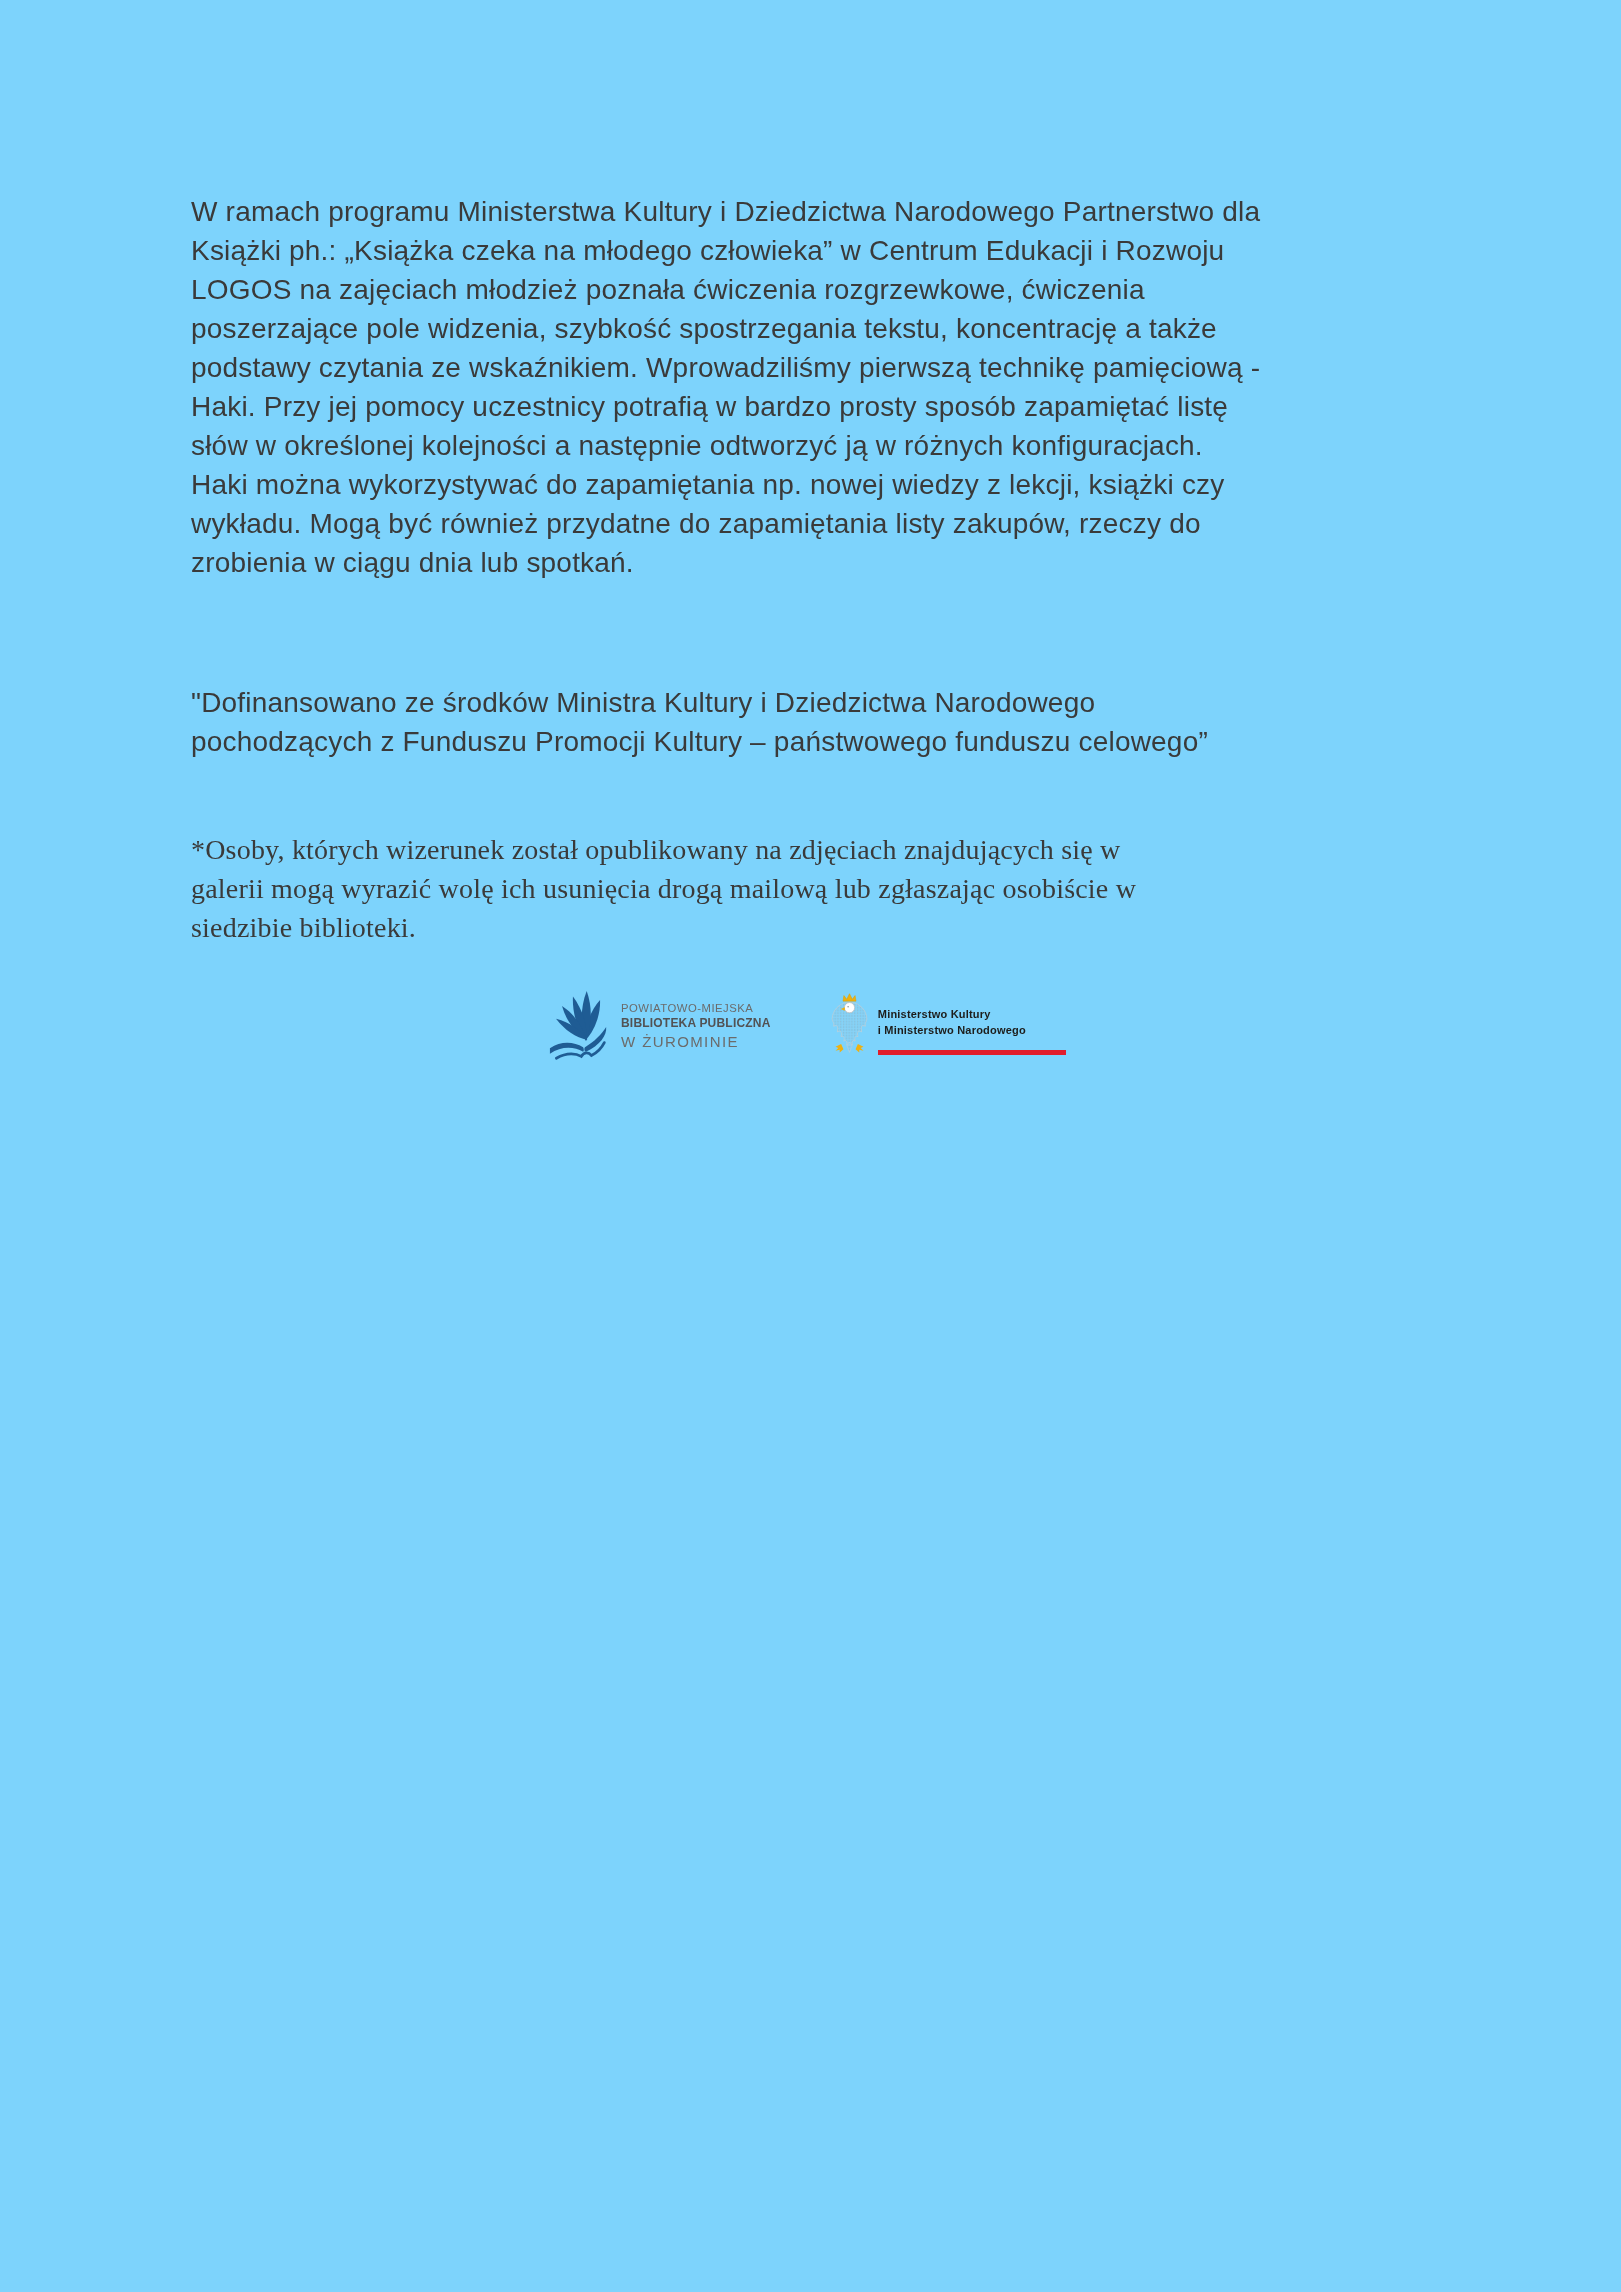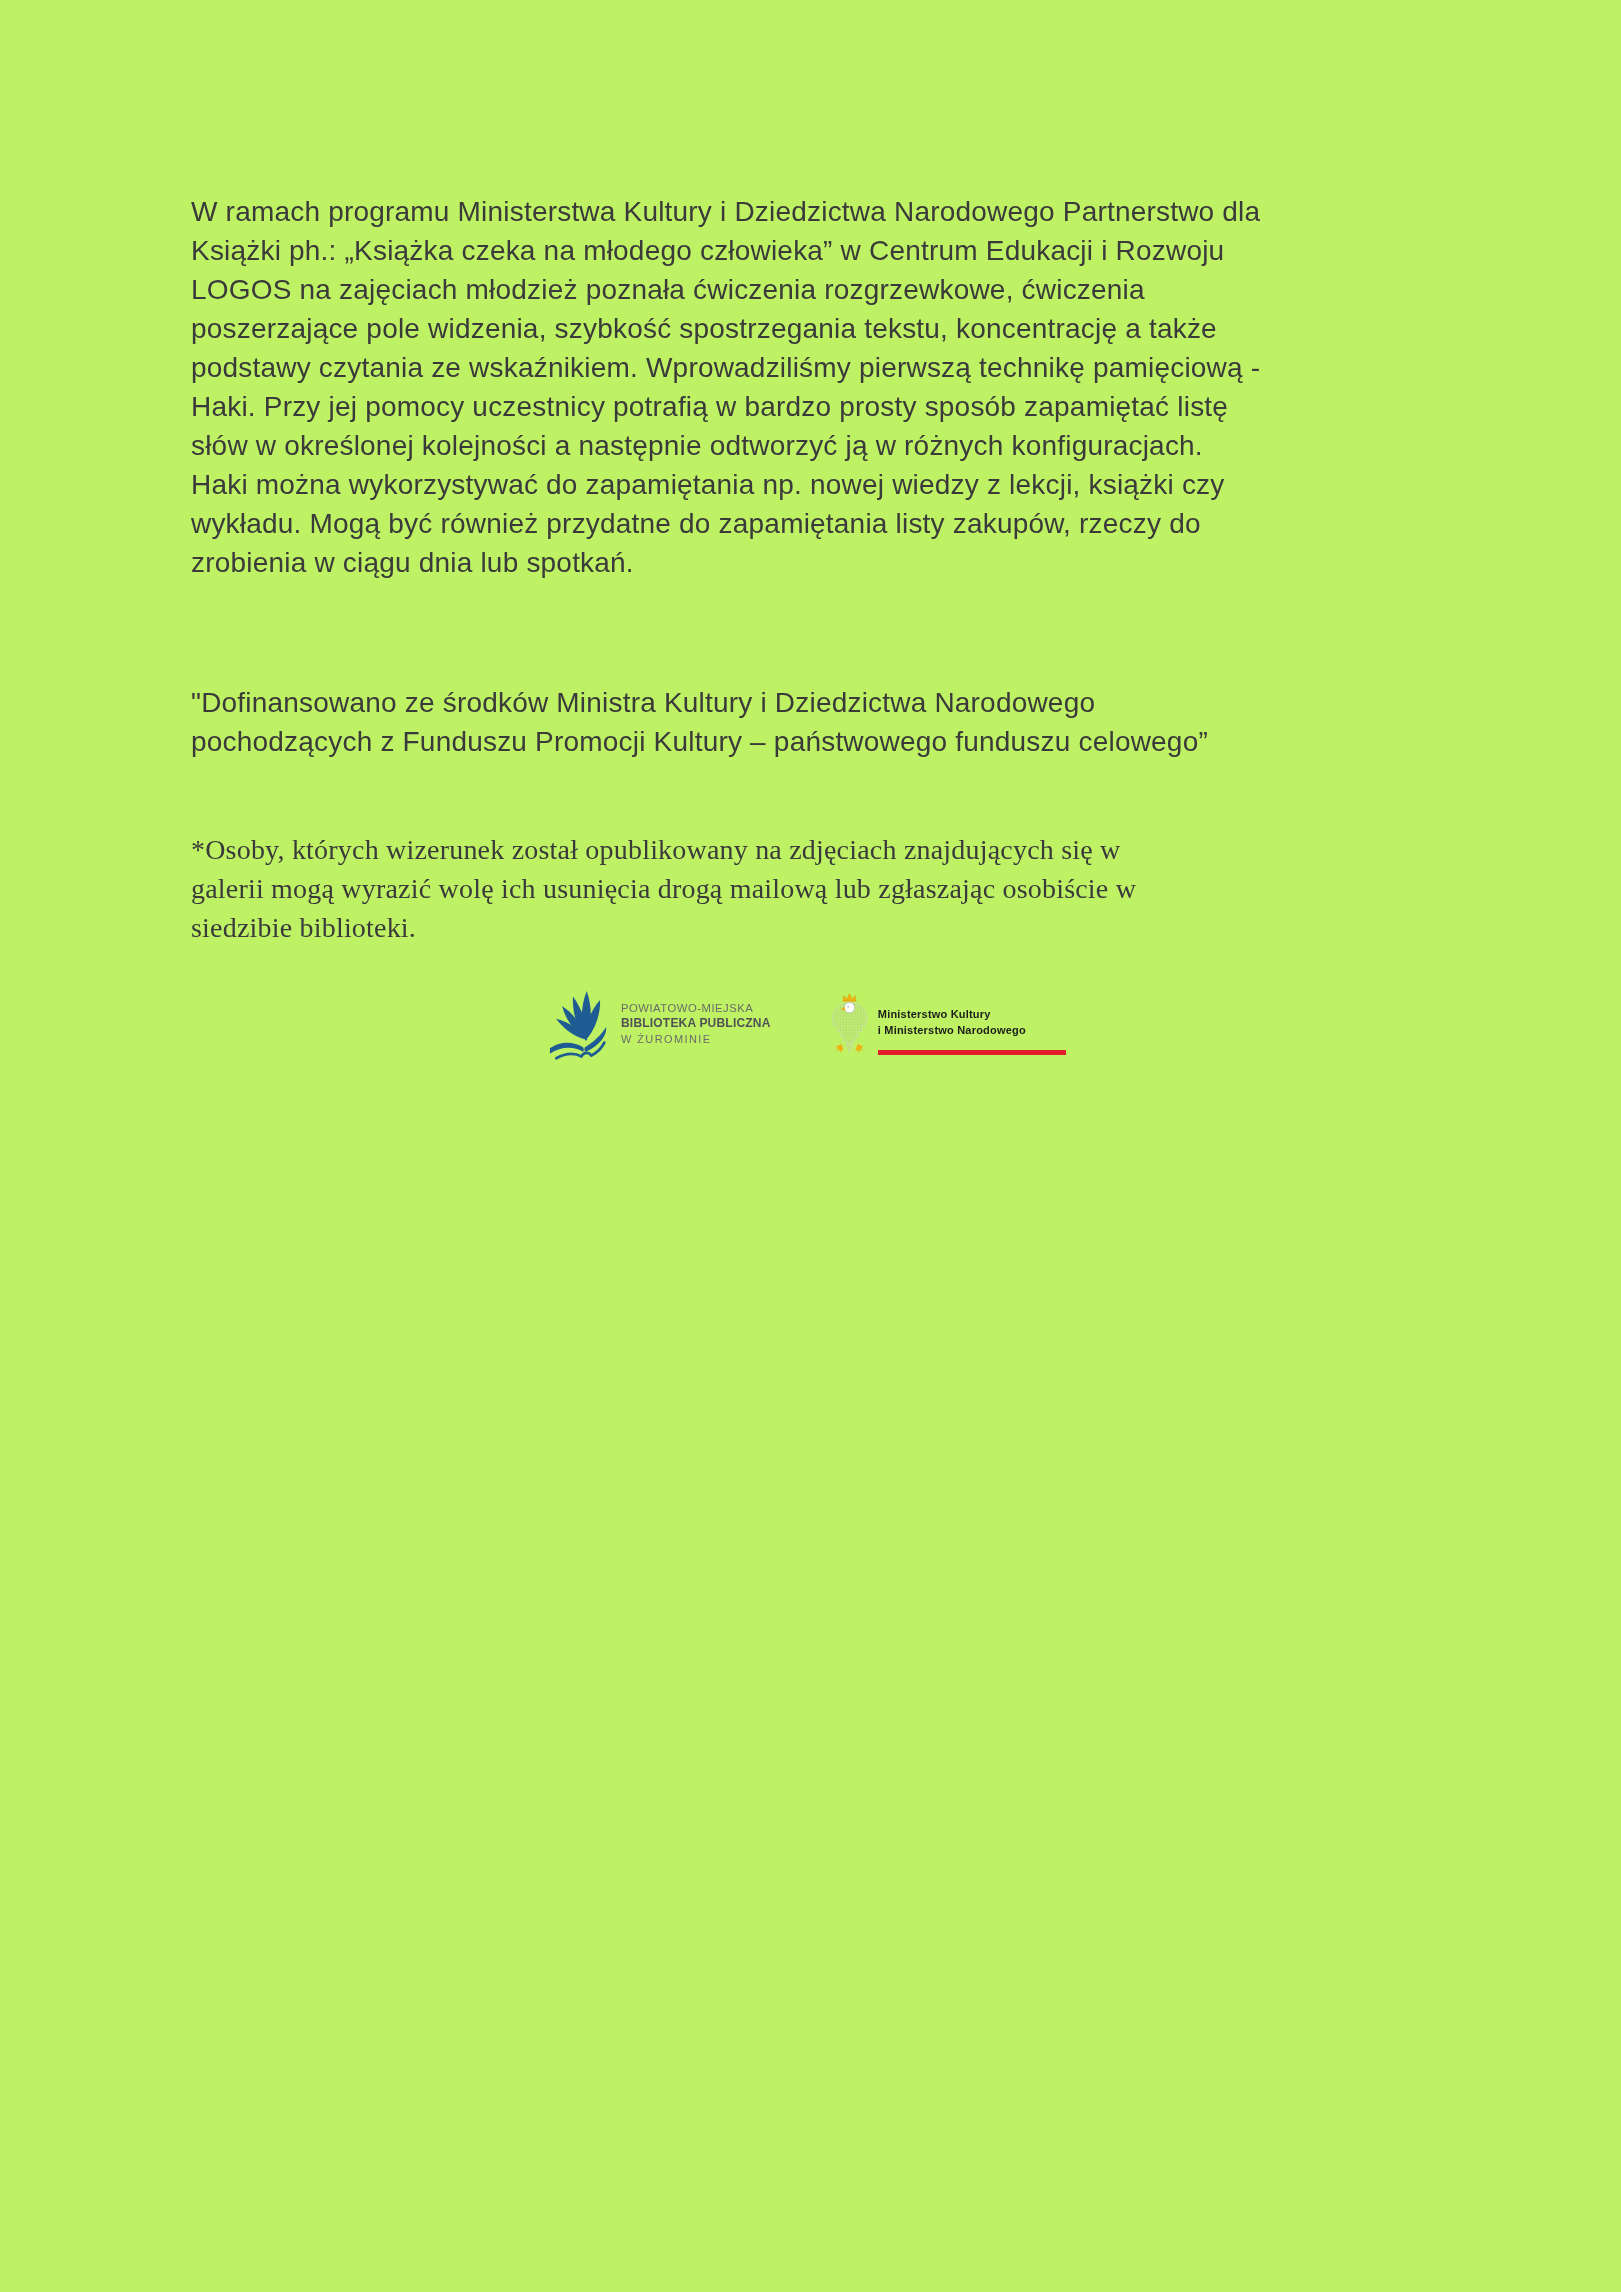--- a/index.html
+++ b/index.html
@@ -8,21 +8,21 @@
     width: 1621px;
     height: 2293px;
     background: #ffffff;
     position: relative;
     font-family: "Liberation Sans", sans-serif;
     overflow: hidden;
   }
   .page {
     position: absolute;
     inset: 0;
-    background: #bef264;
+    background: #7dd3fc;
   }
   .para {
     position: absolute;
     left: 191px;
     width: 1304px;
     font-size: 28px;
     line-height: 39px;
     color: #3a3a3a;
     white-space: pre-line;
     letter-spacing: 0.2px;
@@ -48,21 +48,21 @@
     margin-bottom: 2px;
   }
   .lib-line2 {
     font-size: 12px;
     font-weight: bold;
     color: #525254;
     letter-spacing: 0.2px;
     margin-bottom: 2.9px;
   }
   .lib-line3 {
-    font-size: 11px;
+    font-size: 15px;
     color: #6b6b6b;
     letter-spacing: 1.4px;
   }
 
   .ministry-logo {
     position: absolute;
     left: 829px;
     top: 992px;
     display: flex;
     align-items: flex-start;

